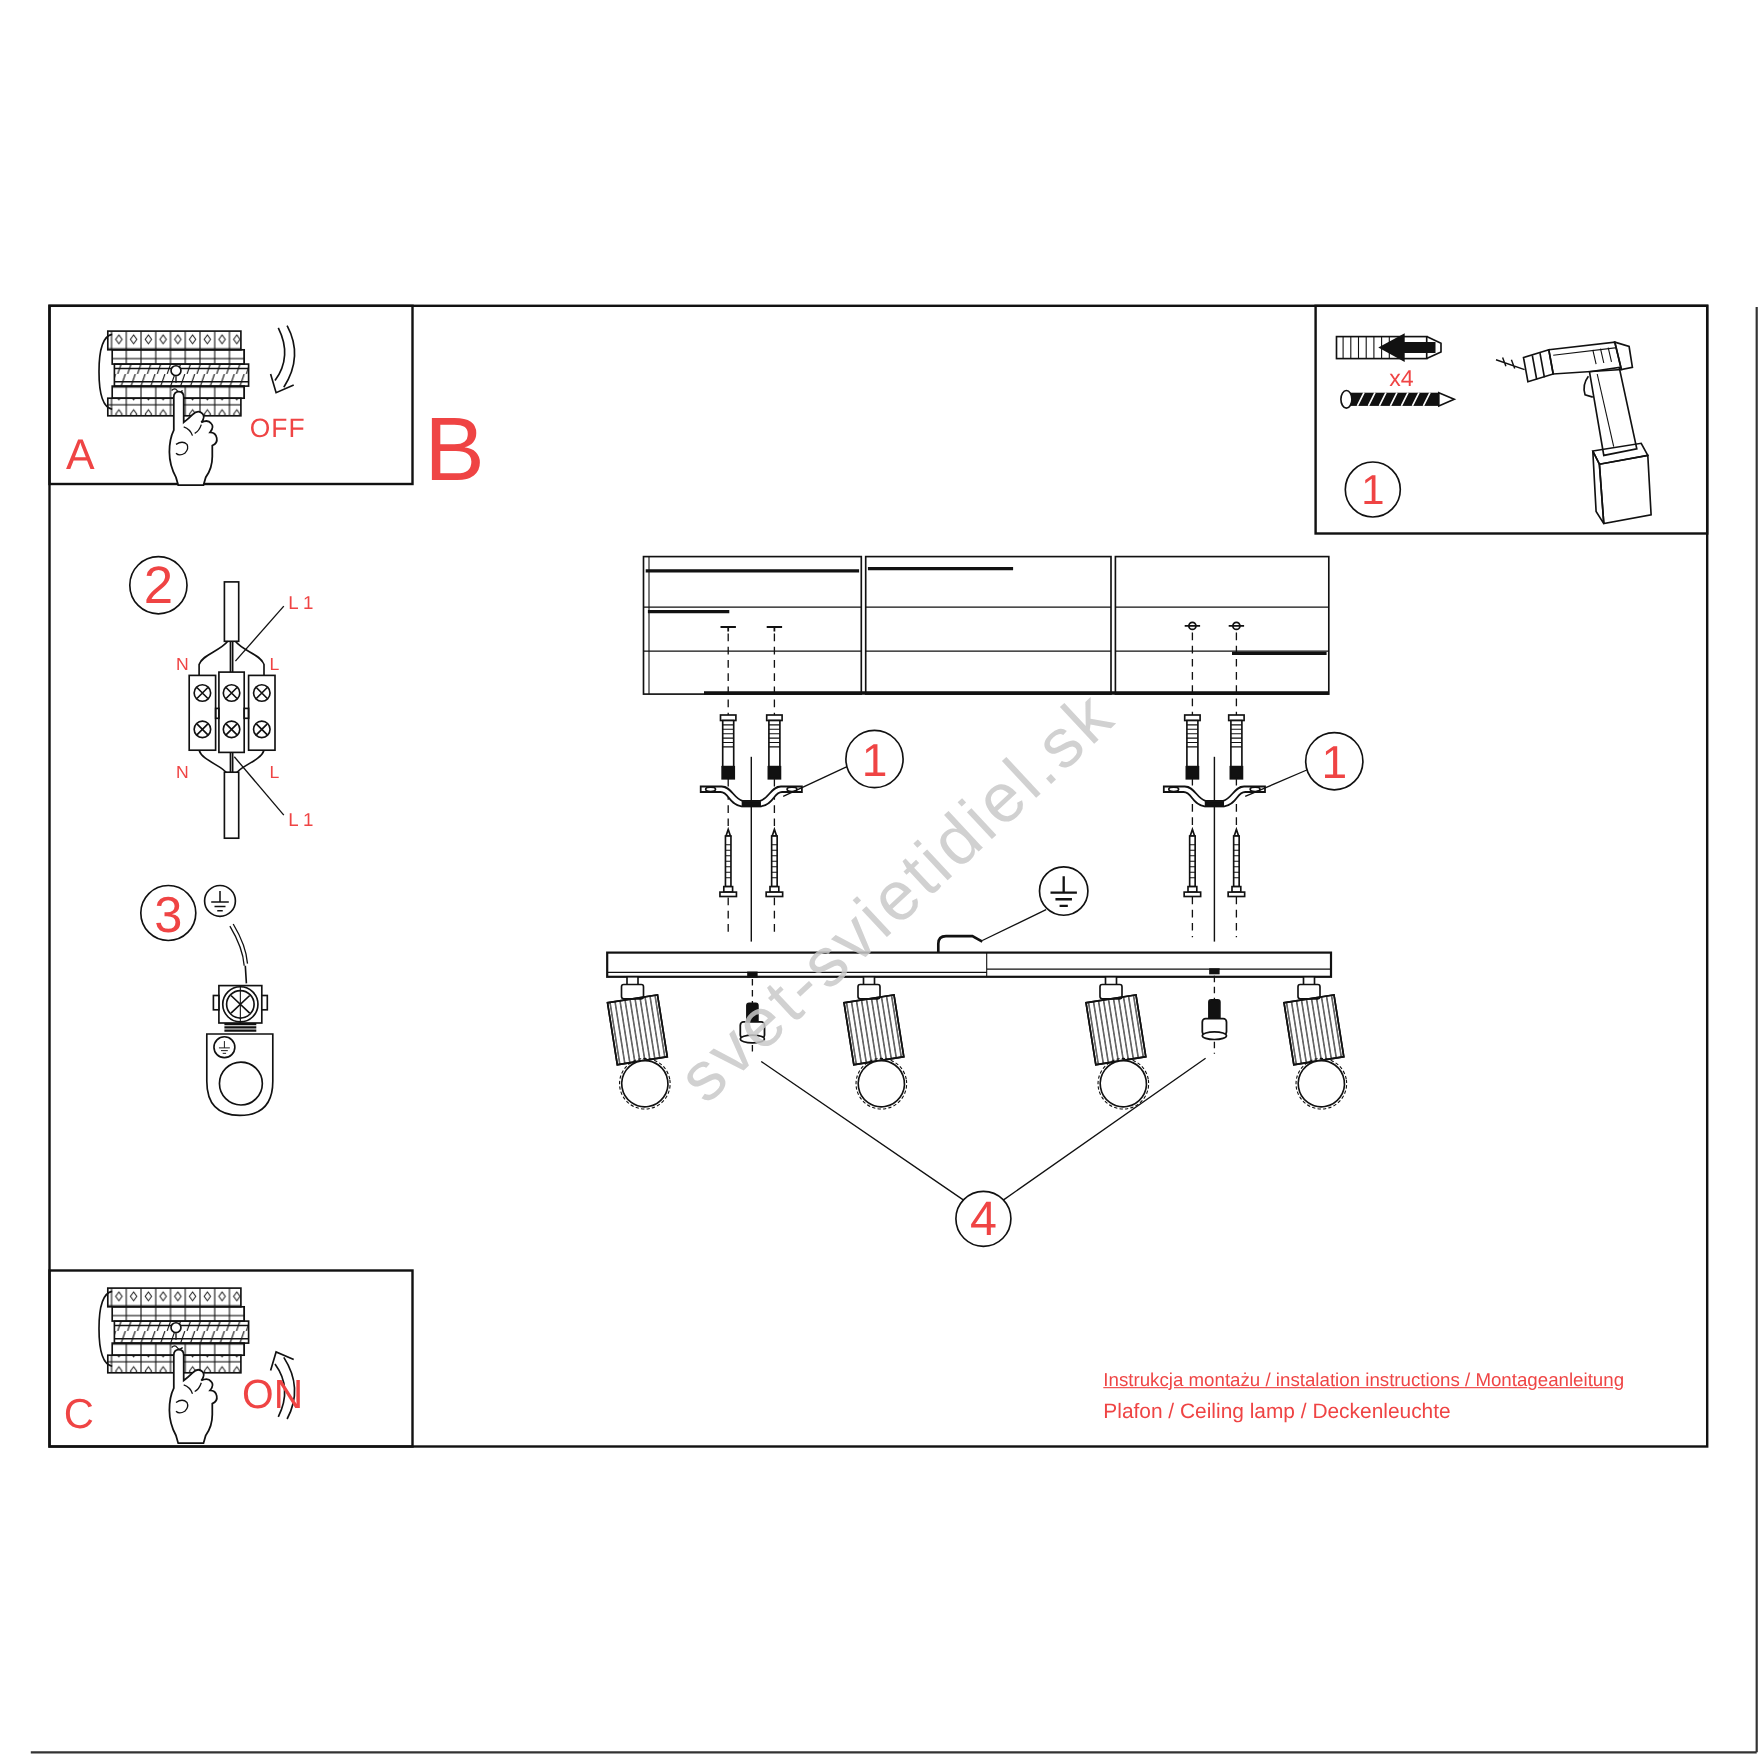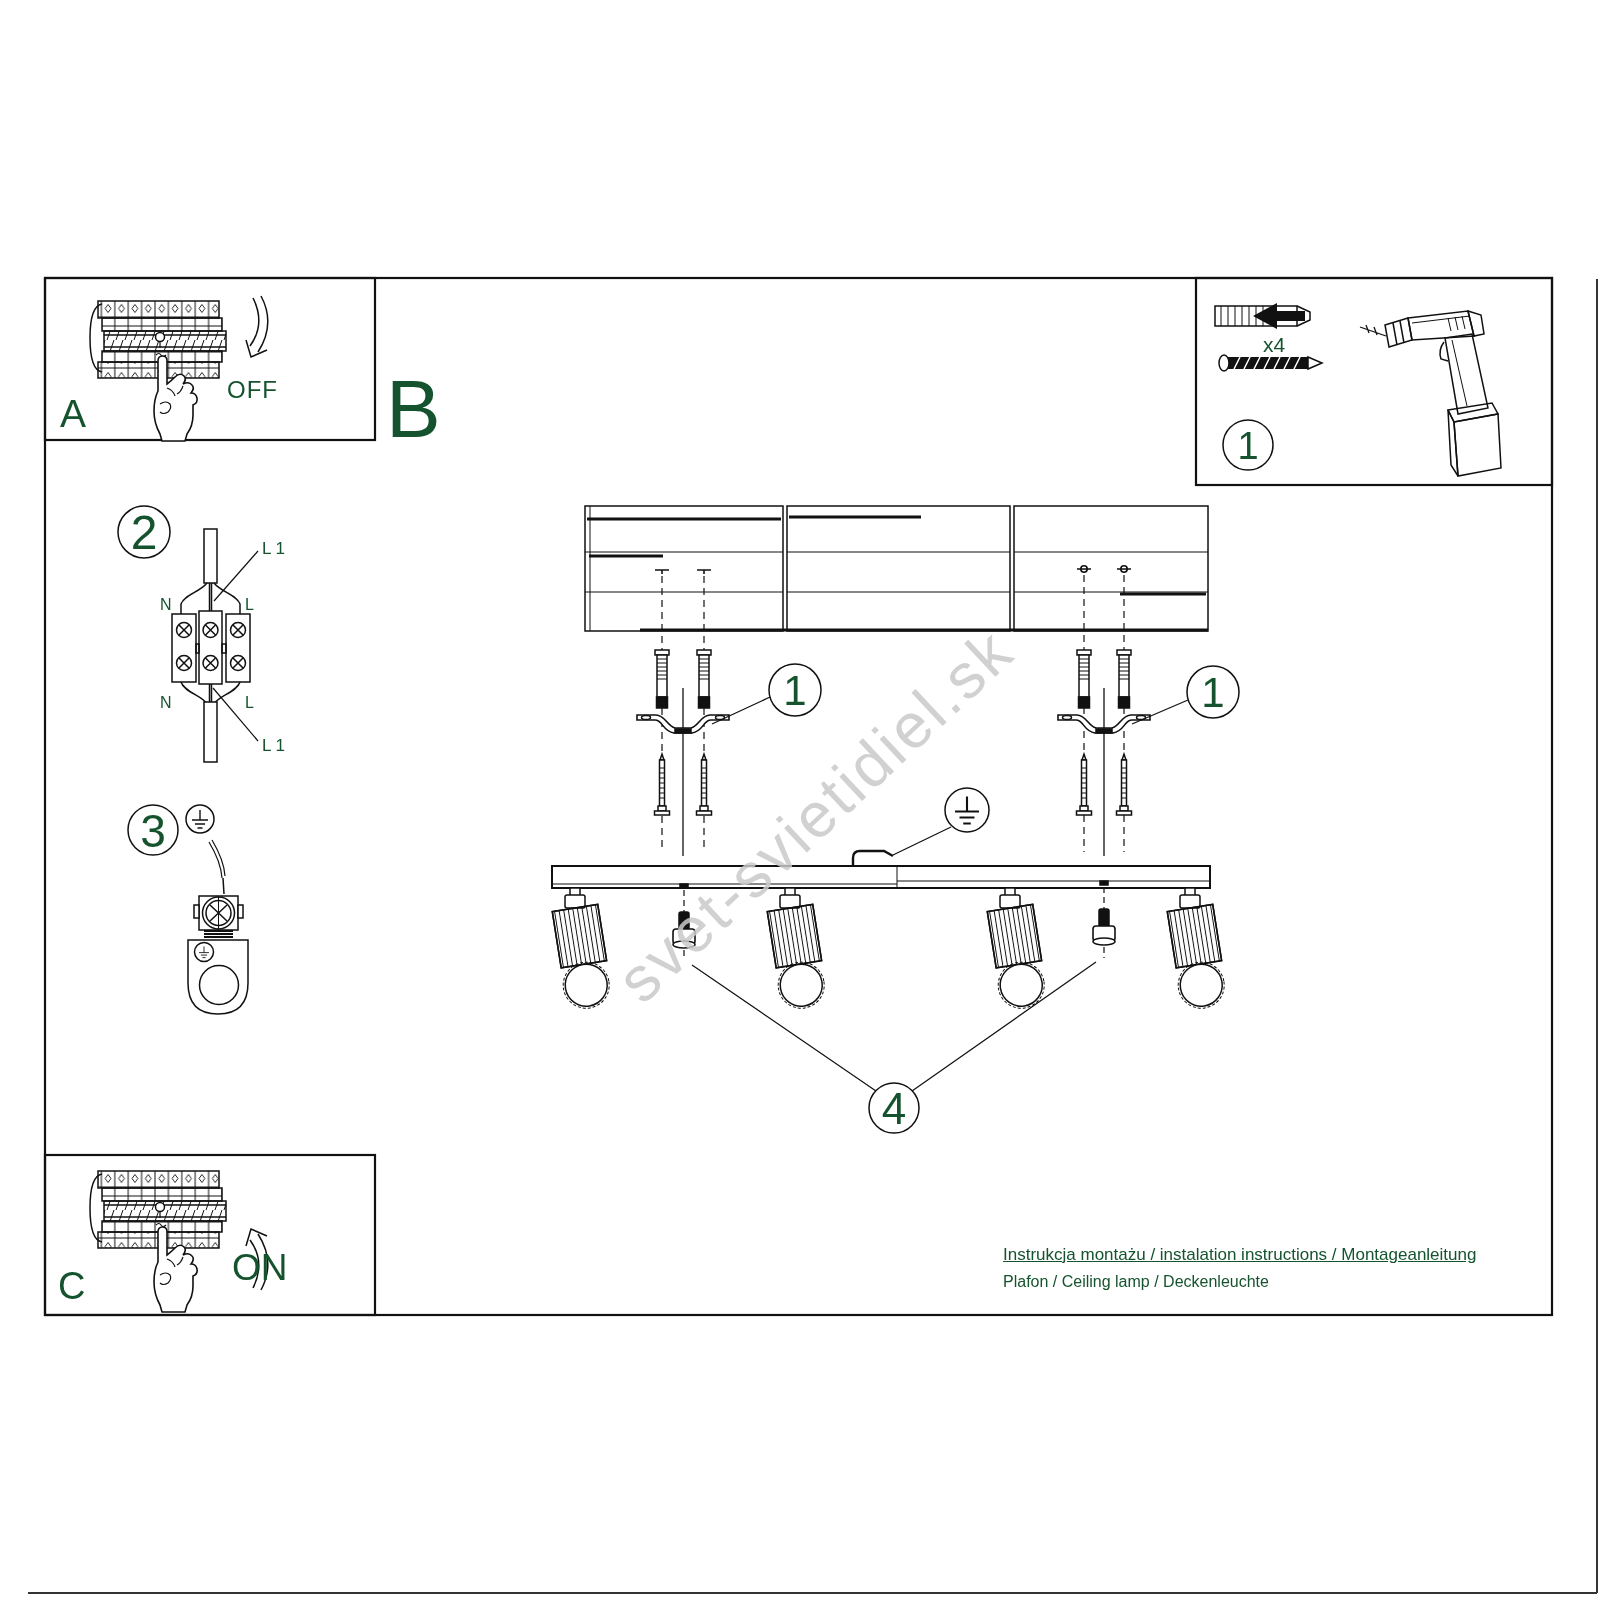--- a/index.html
+++ b/index.html
@@ -1,19 +1,19 @@
 <!DOCTYPE html>
 <html><head>
 <meta charset="utf-8">
 <style>
   html,body{margin:0;padding:0;background:#fff;}
   #stage{position:relative;width:1600px;height:1600px;background:#fff;overflow:hidden;
          font-family:"Liberation Sans",sans-serif;}
   svg{position:absolute;left:0;top:0;}
-  .t{position:absolute;color:#14532d;line-height:1;white-space:nowrap;}
+  .t{position:absolute;color:#ef4444;line-height:1;white-space:nowrap;}
   .num{transform:translate(-50%,-50%);}
   .wm{position:absolute;left:815px;top:815px;color:#c9c9c9;font-size:63px;letter-spacing:3px;
       transform:translate(-50%,-50%) rotate(-43deg);opacity:.85;}
 </style>
 </head>
 <body>
 
 <div id="stage">
 
 <svg width="1600" height="1600" viewBox="0 0 1600 1600" fill="none" stroke="#111" stroke-width="1.5">
@@ -277,36 +277,36 @@
   <g>
     <circle cx="894" cy="1108" r="25"></circle>
     <path d="M692,965 L876,1091 M912,1091 L1096,962" stroke-width="1.2"></path>
   </g>
 </svg>
 
 <div class="t" style="left:60px;top:394px;font-size:39px;">A</div>
 <div class="t" style="left:227px;top:378px;font-size:24px;letter-spacing:1px;">OFF</div>
 <div class="t" style="left:386px;top:368px;font-size:82px;">B</div>
 <div class="t" style="left:58px;top:1267px;font-size:38px;">C</div>
-<div class="t" style="left:232px;top:1249px;font-size:37px;">ON</div>
+<div class="t" style="left:220px;top:1249px;font-size:37px;">ON</div>
 
 <div class="t num" style="left:1248px;top:446px;font-size:38px;">1</div>
 <div class="t" style="left:1263px;top:334px;font-size:21px;">x4</div>
 
 <div class="t num" style="left:144px;top:533px;font-size:48px;">2</div>
 <div class="t num" style="left:153px;top:831px;font-size:46px;">3</div>
 <div class="t num" style="left:795px;top:691px;font-size:42px;">1</div>
 <div class="t num" style="left:1213px;top:693px;font-size:42px;">1</div>
 <div class="t num" style="left:894px;top:1109px;font-size:44px;">4</div>
 
 <div class="t" style="left:160px;top:597px;font-size:16px;">N</div>
 <div class="t" style="left:245px;top:597px;font-size:16px;">L</div>
 <div class="t" style="left:160px;top:695px;font-size:16px;">N</div>
 <div class="t" style="left:245px;top:695px;font-size:16px;">L</div>
 <div class="t" style="left:262px;top:540px;font-size:17px;">L 1</div>
 <div class="t" style="left:262px;top:737px;font-size:17px;">L 1</div>
 
 <div class="t" style="left:1003px;top:1246px;font-size:17px;text-decoration:underline;">Instrukcja montażu / instalation instructions / Montageanleitung</div>
-<div class="t" style="left:1003px;top:1274px;font-size:16px;">Plafon / Ceiling lamp / Deckenleuchte</div>
+<div class="t" style="left:1003px;top:1274px;font-size:19px;">Plafon / Ceiling lamp / Deckenleuchte</div>
 
 <div class="wm">svet-svietidiel.sk</div>
 
 </div>
 
 </body></html>

